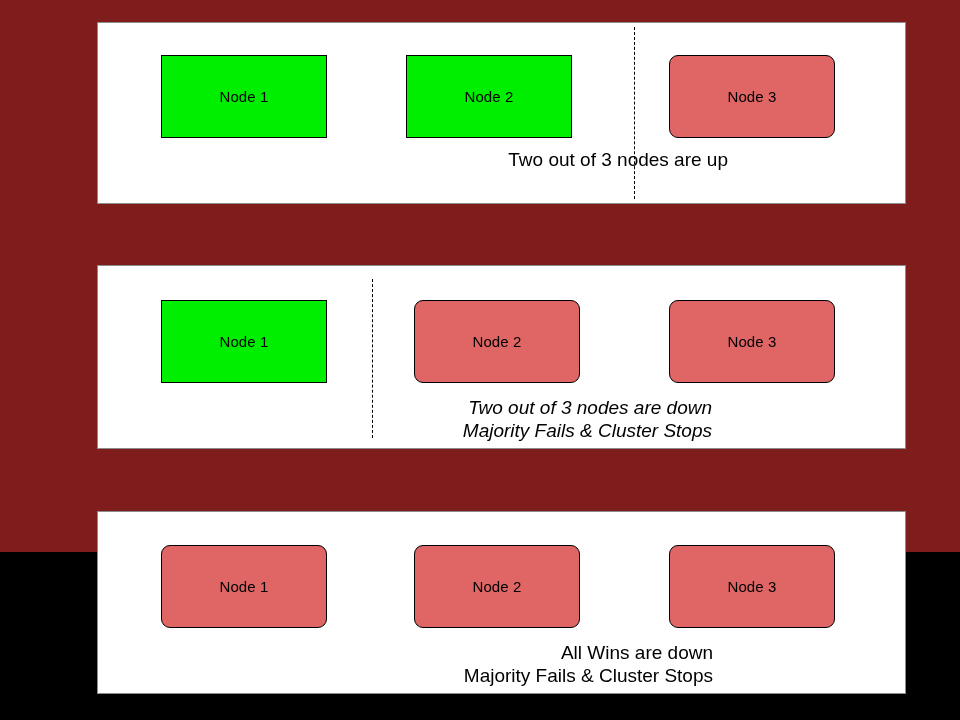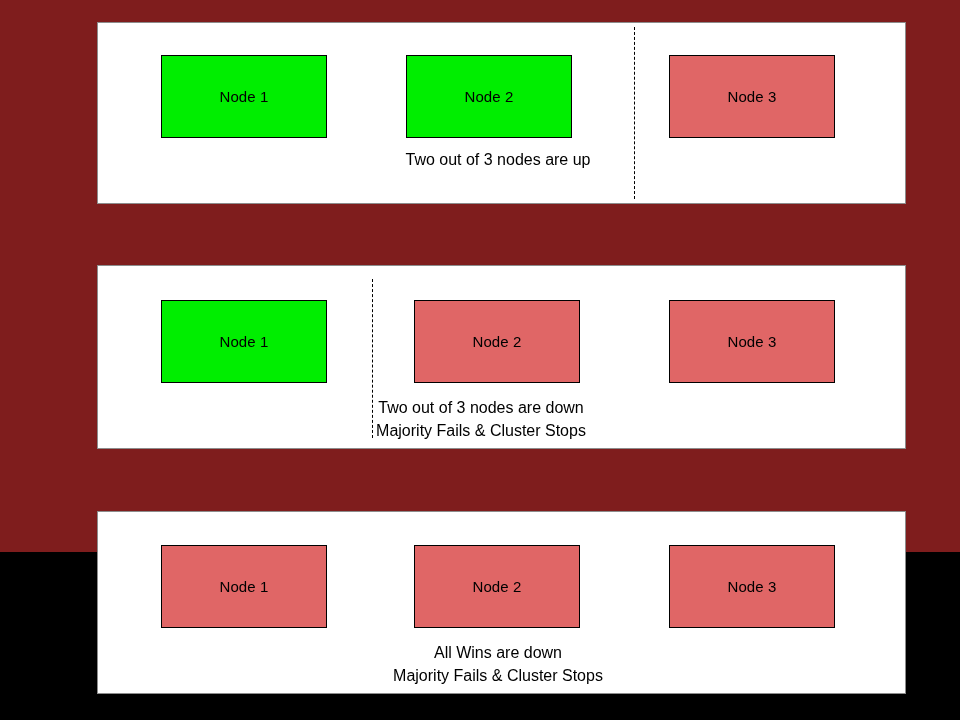--- a/index.html
+++ b/index.html
@@ -38,32 +38,32 @@
   }
   .node-label {
     font-family: "Liberation Sans", sans-serif;
     font-size: 15px;
     color: #000000;
     line-height: 1;
     letter-spacing: 0.1px;
     white-space: nowrap;
   }
   .node-up   { background: #00ee00; }
-  .node-down { background: #e06666; }
+  .node-down { background: #e06666; border-radius: 9px; }
 
   .divider {
     position: absolute;
     width: 0;
     border-left: 1px dashed #000000;
   }
   .caption {
     position: absolute;
-    text-align: center;
+    text-align: right;
     font-family: "Liberation Sans", sans-serif;
-    font-size: 16px;
+    font-size: 19px;
     color: #000000;
     line-height: 23px;
     white-space: nowrap;
   }
   .caption-line { display: block; }
 </style>
 </head>
 <body>
 
 <div id="diagram-root">
@@ -98,21 +98,21 @@
     <div class="divider" style="left:274px; top:13px; height:159px;"></div>
 
     <div class="node-box node-down" style="left:316px; top:34px; width:166px; height:83px;">
       <span class="node-label">Node 2</span>
     </div>
 
     <div class="node-box node-down" style="left:571px; top:34px; width:166px; height:83px;">
       <span class="node-label">Node 3</span>
     </div>
 
-    <div class="caption" style="left:168px; top:130px; width:430px;">
+    <div class="caption" style="left:184px; top:130px; width:430px;font-style:italic;">
       <span class="caption-line">Two out of 3 nodes are down</span>
       <span class="caption-line">Majority Fails &amp; Cluster Stops</span>
     </div>
   </div>
 
   <div class="panel" style="left:97px; top:511px; width:809px; height:183px;">
 
     <div class="node-box node-down" style="left:63px; top:33px; width:166px; height:83px;">
       <span class="node-label">Node 1</span>
     </div>

